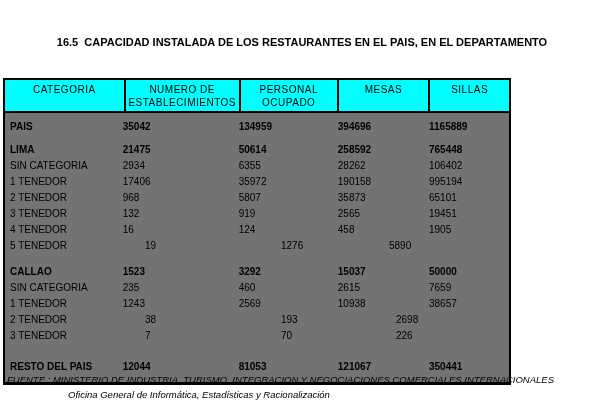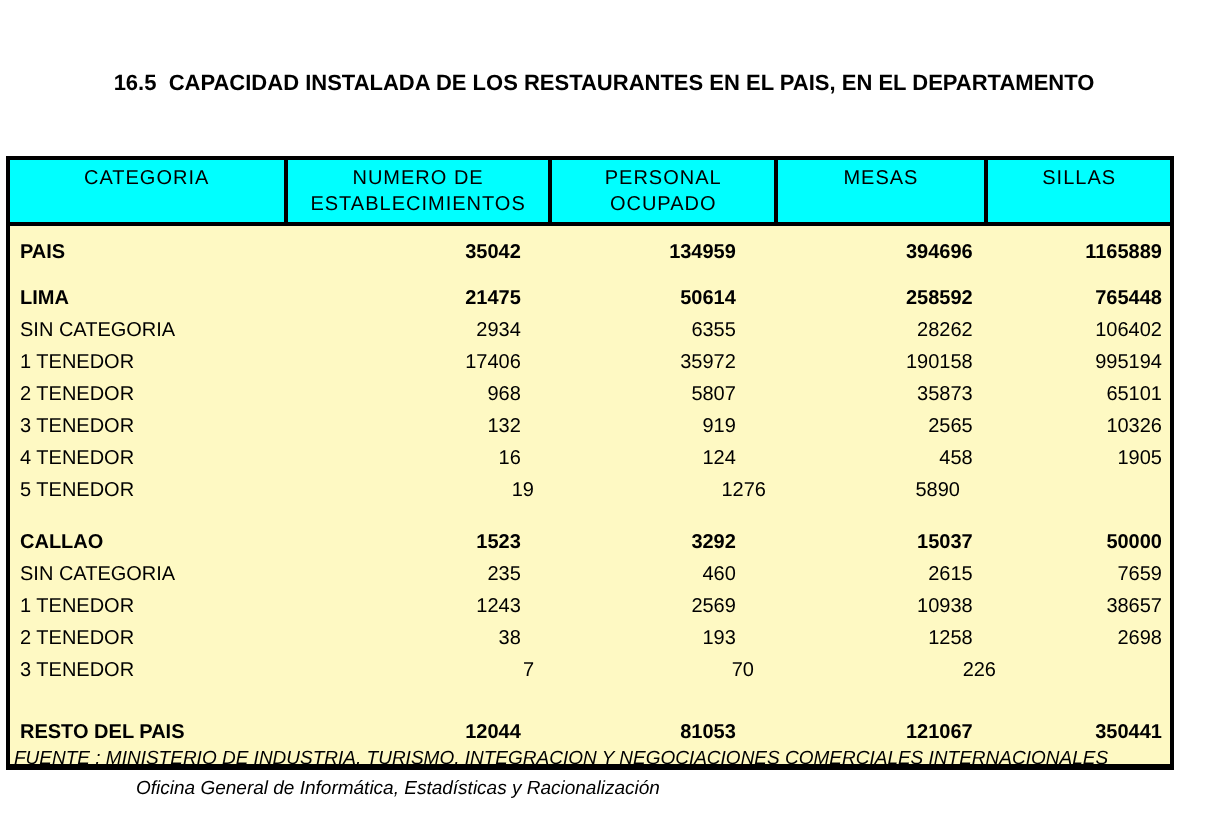--- a/index.html
+++ b/index.html
@@ -16,25 +16,25 @@
     text-align:center;
     font-weight:bold;
     font-size:11px;
     line-height:14px;
     white-space:pre;
   }
   
   .table{
     position:absolute;
     left:3px;top:78px;
-    width:584px;
+    width:508px;
     box-sizing:border-box;
     border:2px solid #000;
     border-bottom-width:3px;
-    background:#fef9c3;
+    background:#737373;
   }
   .thead{
     display:flex;
     border-bottom:2px solid #000;
   }
   .th{
     box-sizing:border-box;
     height:31px;
     padding-top:3px;
     text-align:center;
@@ -54,21 +54,21 @@
   }
   .tr{
     display:flex;
     height:16px;
     line-height:16px;
     font-size:10px;
   }
   .tr.bold{font-weight:bold;}
   .td{box-sizing:border-box;overflow:hidden;white-space:nowrap;}
   .td.label{padding-left:5px;}
-  .td.num{text-align:right;}
+  .td.num{}
   .n0{padding-right:14px;}
   .n1{padding-right:19px;}
   .n2{padding-right:6px;}
   .n3{padding-right:4px;}
   
   .footer{
     position:absolute;
     left:7px;top:372px;
     font-size:9.5px;
     font-style:italic;
@@ -145,21 +145,21 @@
           <div class="td num n0 w1">968</div>
           <div class="td num n1 w2">5807</div>
           <div class="td num n2 w3">35873</div>
           <div class="td num n3 w4">65101</div>
         </div>
         <div class="tr">
           <div class="td label w0">3 TENEDOR</div>
           <div class="td num n0 w1">132</div>
           <div class="td num n1 w2">919</div>
           <div class="td num n2 w3">2565</div>
-          <div class="td num n3 w4">10326</div>
+          <div class="td num n3 w4">19451</div>
         </div>
         <div class="tr">
           <div class="td label w0">4 TENEDOR</div>
           <div class="td num n0 w1">16</div>
           <div class="td num n1 w2">124</div>
           <div class="td num n2 w3">458</div>
           <div class="td num n3 w4">1905</div>
         </div>
         <div class="tr">
           <div class="td label w0">5 TENEDOR</div>
@@ -185,21 +185,20 @@
           <div class="td label w0">1 TENEDOR</div>
           <div class="td num n0 w1">1243</div>
           <div class="td num n1 w2">2569</div>
           <div class="td num n2 w3">10938</div>
           <div class="td num n3 w4">38657</div>
         </div>
         <div class="tr">
           <div class="td label w0">2 TENEDOR</div>
           <div class="td num n0 w1">38</div>
           <div class="td num n1 w2">193</div>
-          <div class="td num n2 w3">1258</div>
           <div class="td num n3 w4">2698</div>
         </div>
         <div class="tr">
           <div class="td label w0">3 TENEDOR</div>
           <div class="td num n0 w1">7</div>
           <div class="td num n1 w2">70</div>
           <div class="td num n2 w3">226</div>
         </div>
         <div class="tr bold" style="margin-top: 15px;">
           <div class="td label w0">RESTO DEL PAIS</div>

